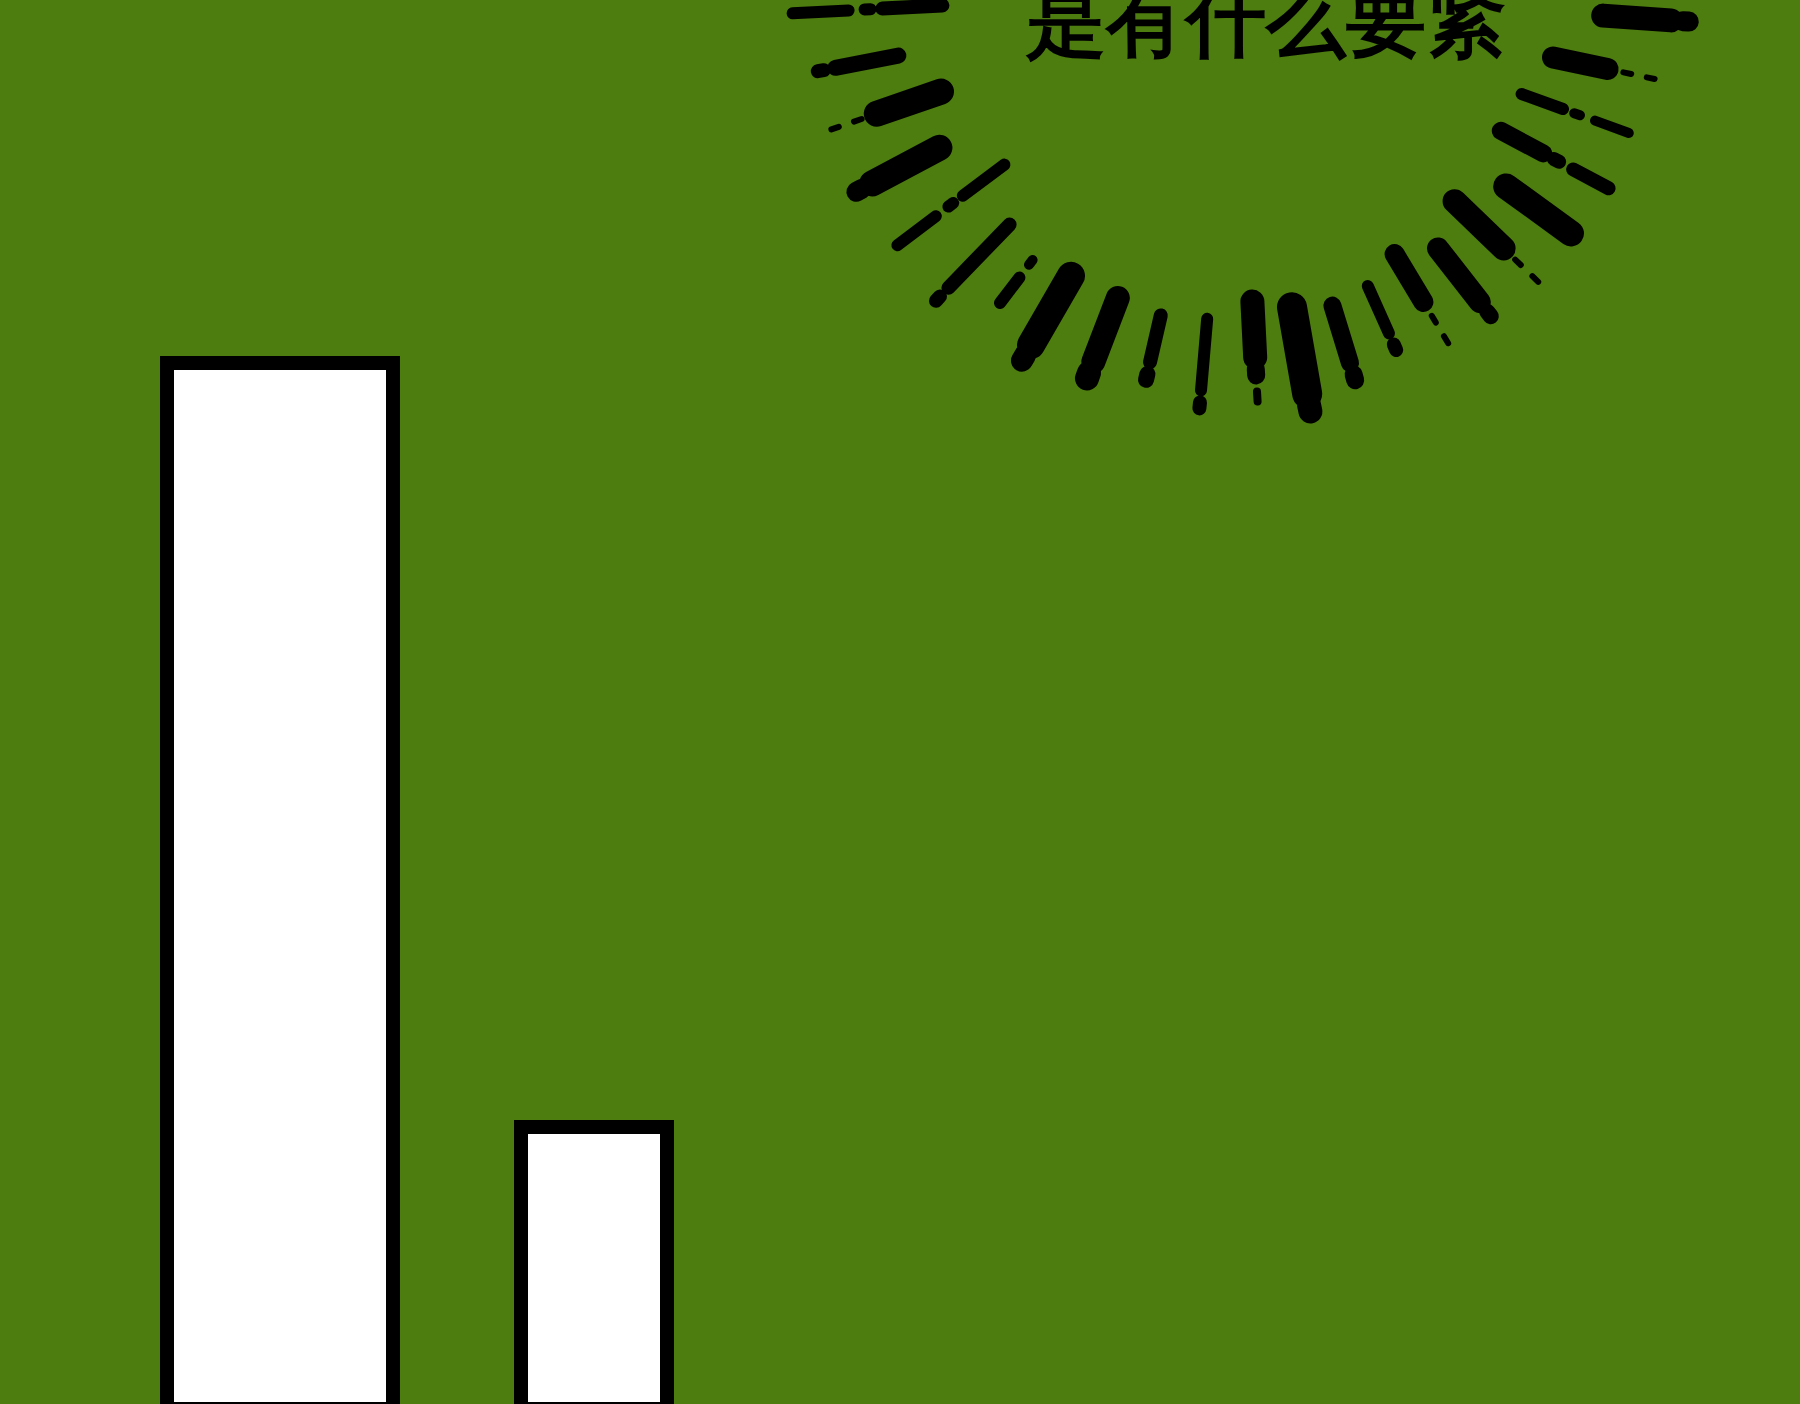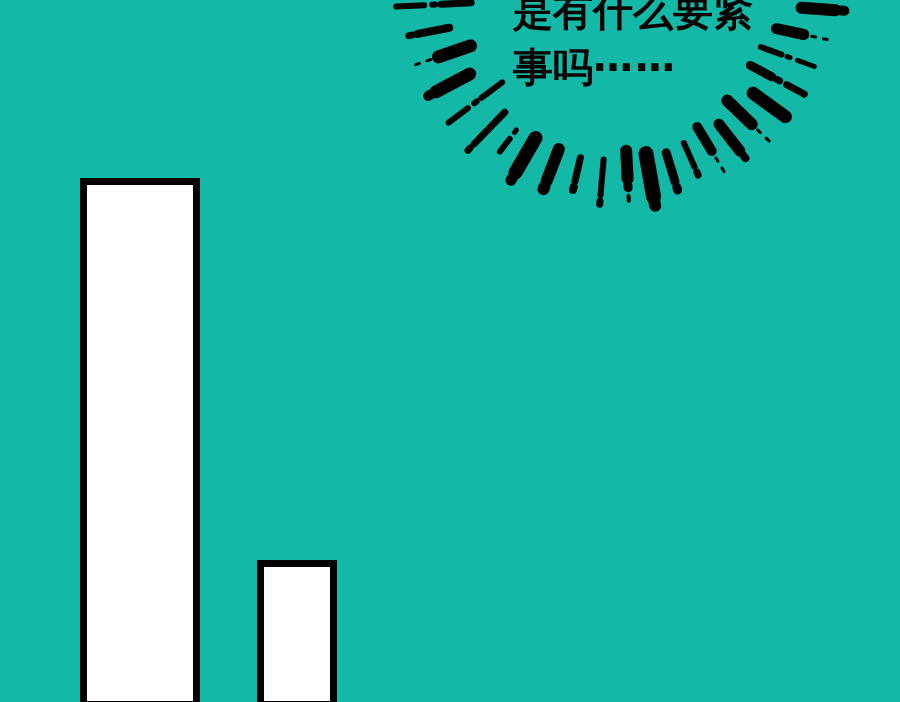--- a/index.html
+++ b/index.html
@@ -5,21 +5,21 @@
   html, body { margin: 0; padding: 0; }
   body {
     width: 900px; height: 702px;
     background: #ffffff;
     font-family: "DejaVu Sans", sans-serif;
   }
   .page {
     position: relative;
     width: 900px; height: 702px;
     overflow: hidden;
-    background: #14b8a6;
+    background: #4d7c0f;
   }
   .burst {
     position: absolute;
     left: 0; top: 0;
     width: 900px; height: 702px;
   }
   .speech {
     position: absolute;
     left: 513px; top: -12px;
     width: 290px;
@@ -100,19 +100,18 @@
       <line x1="781.5" y1="54.5" x2="760.8" y2="47.0" stroke="#000000" stroke-width="6" stroke-linecap="round"></line>
       <line x1="827.3" y1="39.5" x2="823.4" y2="38.7" stroke="#000000" stroke-width="3" stroke-linecap="round"></line>
       <line x1="815.6" y1="37.0" x2="811.7" y2="36.2" stroke="#000000" stroke-width="3" stroke-linecap="round"></line>
       <line x1="803.8" y1="34.5" x2="776.5" y2="28.7" stroke="#000000" stroke-width="11" stroke-linecap="round"></line>
       <line x1="844.4" y1="10.8" x2="841.5" y2="10.6" stroke="#000000" stroke-width="10" stroke-linecap="round"></line>
       <line x1="835.5" y1="10.2" x2="801.6" y2="7.8" stroke="#000000" stroke-width="12" stroke-linecap="round"></line>
     </svg>
 
   <div class="speech">
     <span class="line">是有什么要紧</span>
-    <span class="line"><span>事吗</span><span class="dots">……</span></span>
   </div>
 
   <div class="rect" style="left: 80px; top: 178px; width: 120px; height: 530px; border-width: 7px;"></div>
   <div class="rect" style="left: 257px; top: 560px; width: 80px; height: 148px; border-width: 7px;"></div>
 
 </div>
 
 </body></html>

